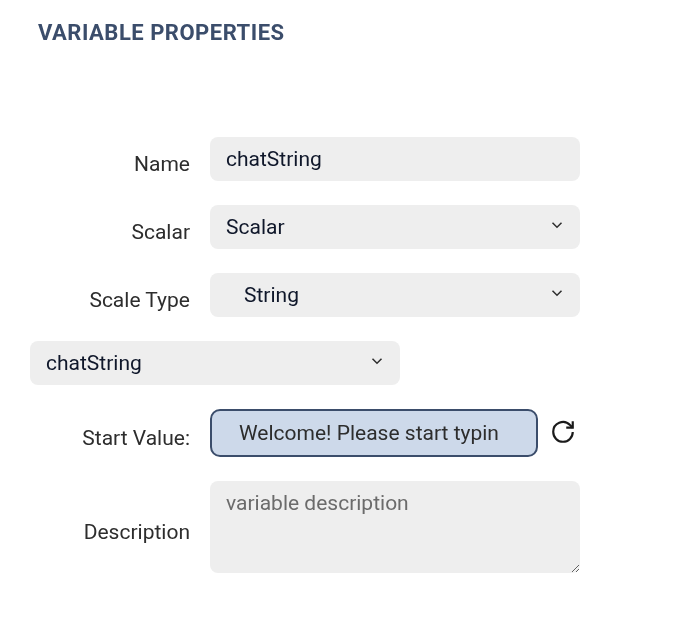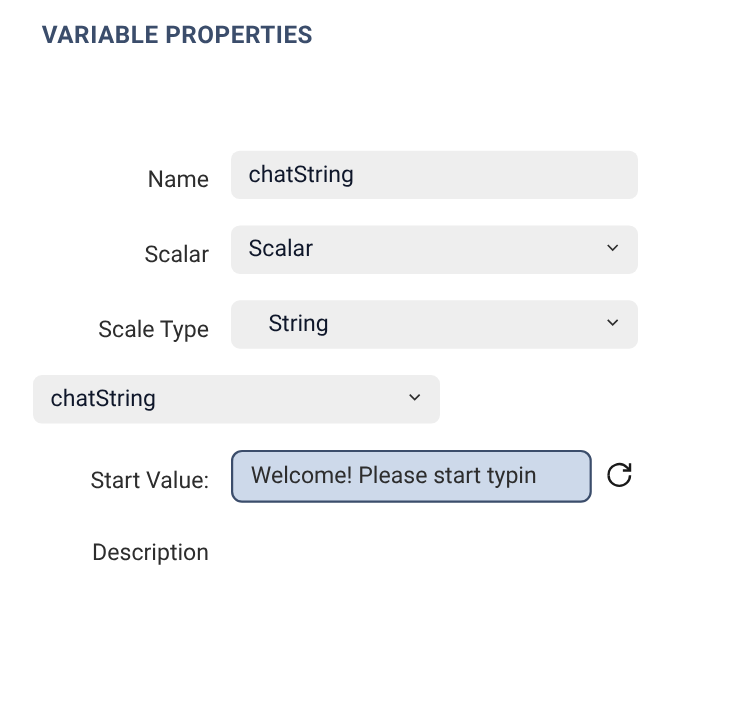--- a/index.html
+++ b/index.html
@@ -72,21 +72,21 @@
     }
     .chevron svg {
       width: 18px;
       height: 18px;
       stroke: #2d2d2d;
       stroke-width: 2;
       fill: none;
     }
     .start-value-input {
       width: 100%;
-      padding: 10px 16px;
+      padding: 10px 27px;
       font-size: 21px;
       color: #2d2d2d;
       background: #cdd9ea;
       border: 2px solid #3b4d6b;
       border-radius: 10px;
       font-family: inherit;
       outline: none;
       overflow: hidden;
       text-overflow: clip;
       white-space: nowrap;
@@ -183,13 +183,16 @@
           <path d="M 3 12 A 9 9 0 0 1 18.5 5.5 L 21 8"></path>
           <path d="M 3 12 A 9 9 0 0 0 21 12"></path>
         </svg>
       </span>
     </button>
   </div>
 </div>
 
 <div class="form-row">
   <label class="form-label">Description</label>
+  <div class="form-control-wrap">
+    <textarea class="textarea-input" placeholder="variable description" style=""></textarea>
+  </div>
 </div>
 
 </body></html>

